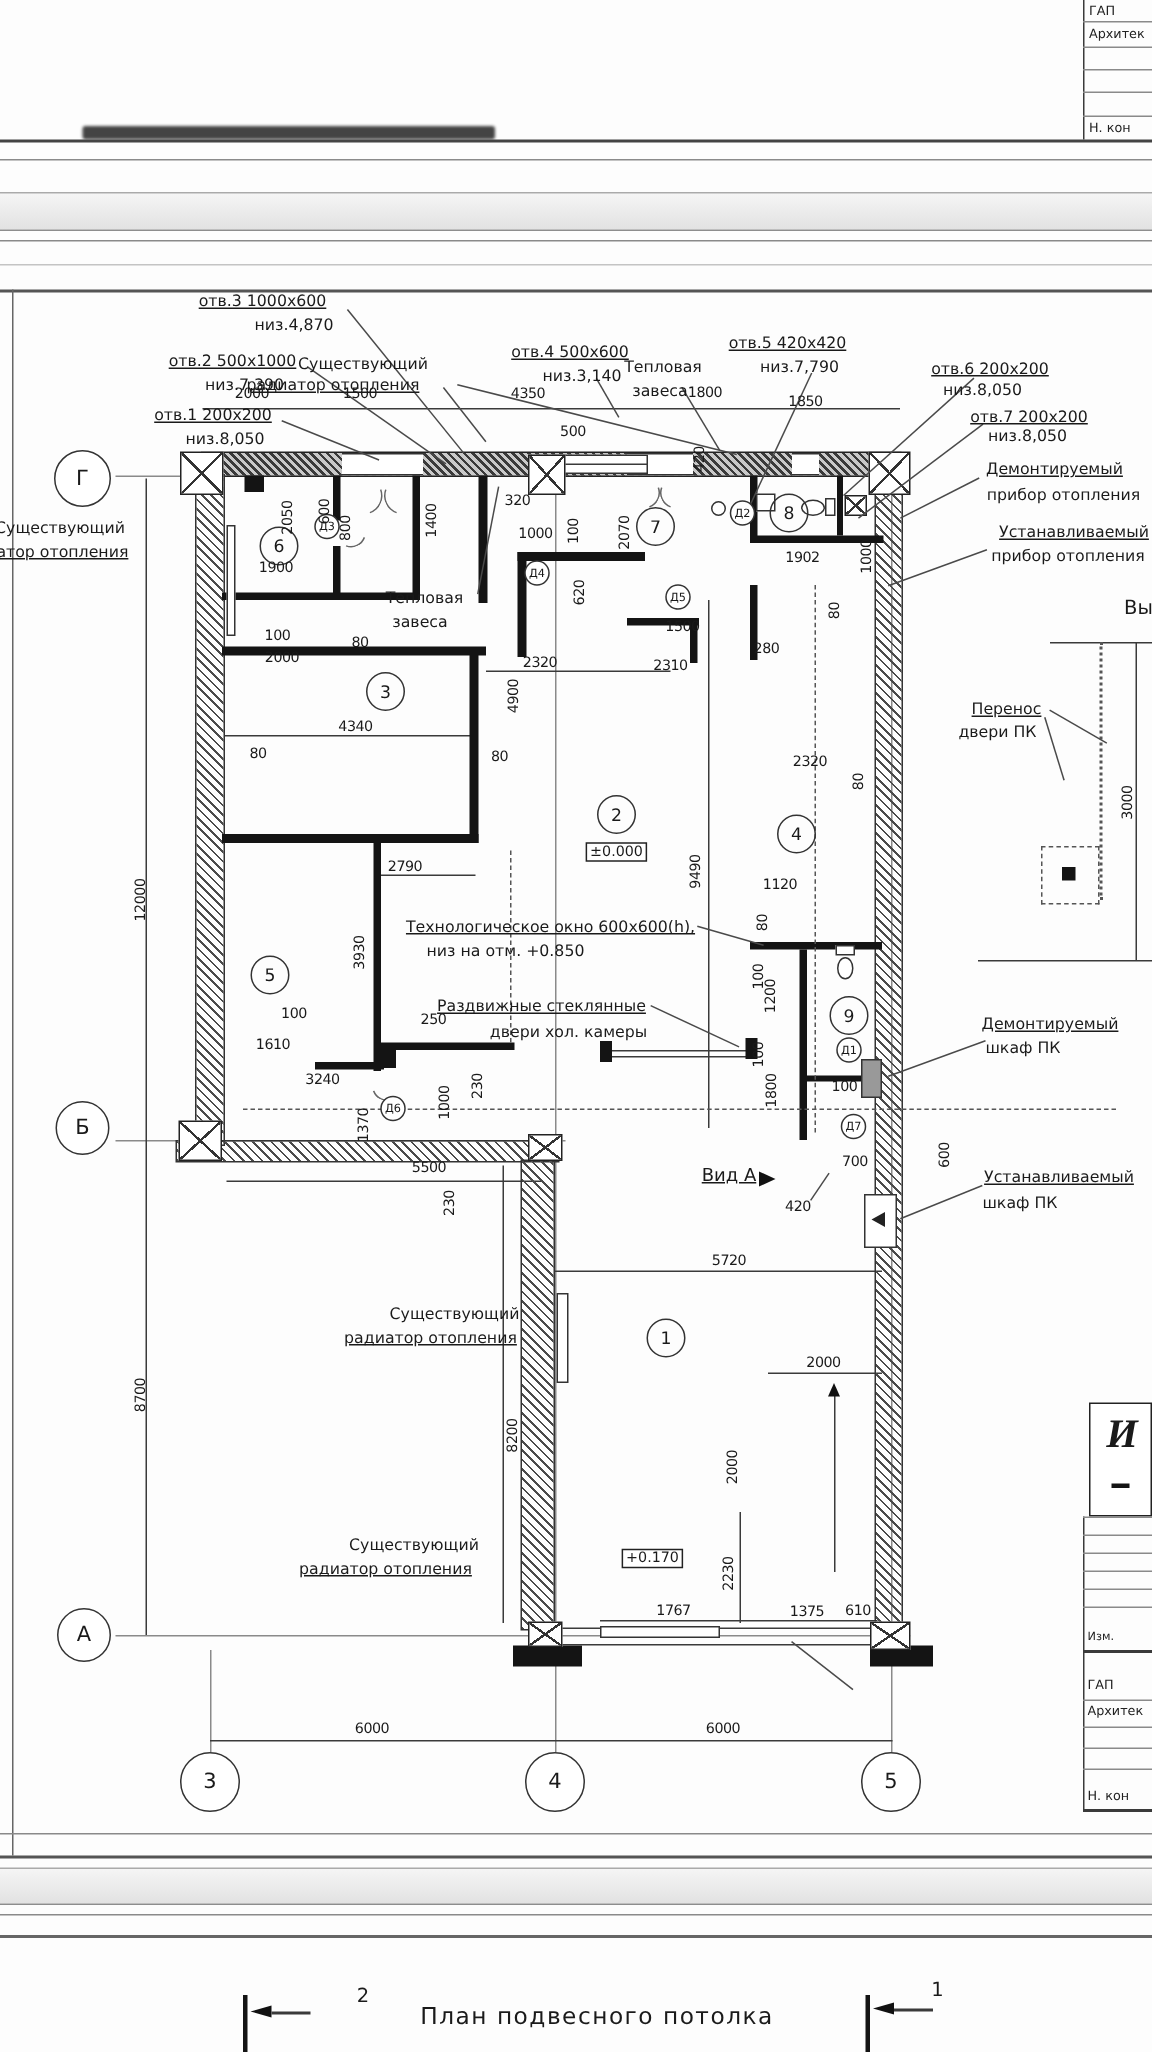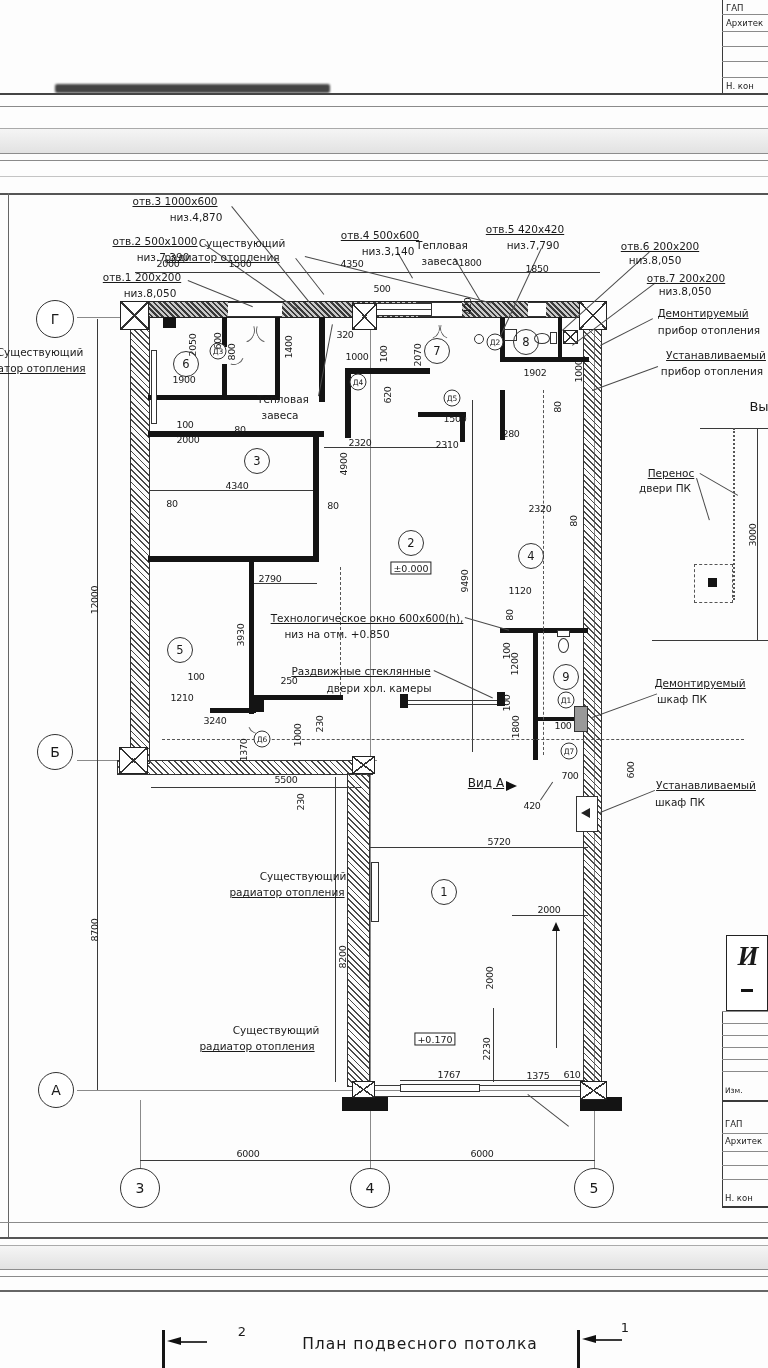--- a/index.html
+++ b/index.html
@@ -309,37 +309,37 @@
   <span class="dim" style="left:237px;top:485px">4340</span>
   <span class="dim" style="left:172px;top:503px">80</span>
   <span class="dim" style="left:333px;top:505px">80</span>
   <span class="dim v" style="left:343px;top:464px">4900</span>
   <span class="dim v" style="left:464px;top:581px">9490</span>
   <span class="dim" style="left:270px;top:578px">2790</span>
   <span class="dim v" style="left:240px;top:635px">3930</span>
   <span class="dim" style="left:520px;top:590px">1120</span>
   <span class="dim v" style="left:509px;top:615px">80</span>
   <span class="dim" style="left:196px;top:676px">100</span>
-  <span class="dim" style="left:182px;top:697px">1210</span>
+  <span class="dim" style="left:182px;top:697px">1610</span>
   <span class="dim" style="left:289px;top:680px">250</span>
   <span class="dim" style="left:215px;top:720px">3240</span>
   <span class="dim v" style="left:243px;top:750px">1370</span>
   <span class="dim v" style="left:297px;top:735px">1000</span>
   <span class="dim v" style="left:319px;top:724px">230</span>
   <span class="dim" style="left:286px;top:779px">5500</span>
   <span class="dim v" style="left:300px;top:802px">230</span>
   <span class="dim v" style="left:506px;top:651px">100</span>
   <span class="dim v" style="left:514px;top:664px">1200</span>
   <span class="dim v" style="left:506px;top:703px">100</span>
   <span class="dim v" style="left:515px;top:727px">1800</span>
   <span class="dim" style="left:563px;top:725px">100</span>
   <span class="dim" style="left:570px;top:775px">700</span>
   <span class="dim v" style="left:630px;top:770px">600</span>
   <span class="dim" style="left:532px;top:805px">420</span>
-  <span class="dim" style="left:499px;top:841px">5720</span>
+  <span class="dim" style="left:486px;top:841px">5720</span>
   <span class="dim" style="left:549px;top:909px">2000</span>
   <span class="dim v" style="left:489px;top:978px">2000</span>
   <span class="dim v" style="left:342px;top:957px">8200</span>
   <span class="dim v" style="left:486px;top:1049px">2230</span>
   <span class="dim" style="left:449px;top:1074px">1767</span>
   <span class="dim" style="left:538px;top:1075px">1375</span>
   <span class="dim" style="left:572px;top:1074px">610</span>
   <span class="dim" style="left:248px;top:1153px">6000</span>
   <span class="dim" style="left:482px;top:1153px">6000</span>
   <span class="dim v" style="left:94px;top:600px">12000</span>
@@ -370,19 +370,19 @@
   <div class="lt" style="left:0;top:1222px;width:768px;height:1px"></div>
   <div class="ln" style="left:0;top:1237px;width:768px;height:2px;background:#555"></div>
   <div class="band" style="top:1245px;height:23px"></div>
   <div class="lt" style="left:0;top:1276px;width:768px;height:1px"></div>
   <div class="ln" style="left:0;top:1290px;width:768px;height:2px;background:#666"></div>
 
   <div class="wallk" style="left:162px;top:1330px;width:3px;height:38px"></div>
   <div class="tri" style="left:167px;top:1337px;border-top:4.5px solid transparent;border-bottom:4.5px solid transparent;border-right:14px solid #111"></div>
   <div class="ln" style="left:181px;top:1341px;width:26px;height:1.5px"></div>
   <span class="lbl" style="left:242px;top:1331px;font-size:13px">2</span>
-  <div id="bottom-title" style="left:420px;top:1344px">План подвесного потолка</div>
+  <div id="bottom-title" style="left:398px;top:1344px">План подвесного потолка</div>
   <div class="wallk" style="left:577px;top:1330px;width:3px;height:38px"></div>
   <div class="tri" style="left:582px;top:1335px;border-top:4.5px solid transparent;border-bottom:4.5px solid transparent;border-right:14px solid #111"></div>
   <div class="ln" style="left:596px;top:1339px;width:26px;height:1.5px"></div>
   <span class="lbl" style="left:625px;top:1327px;font-size:13px">1</span>
 
 </div>
 
 </body></html>

